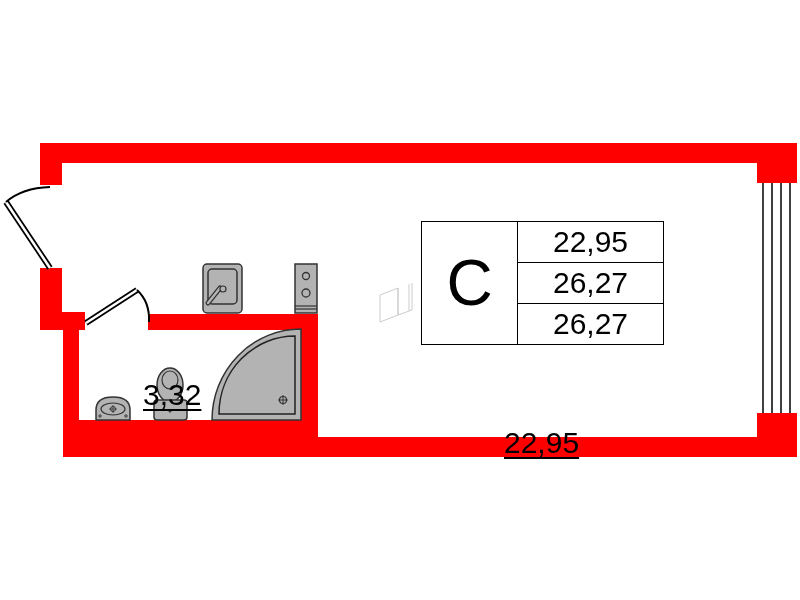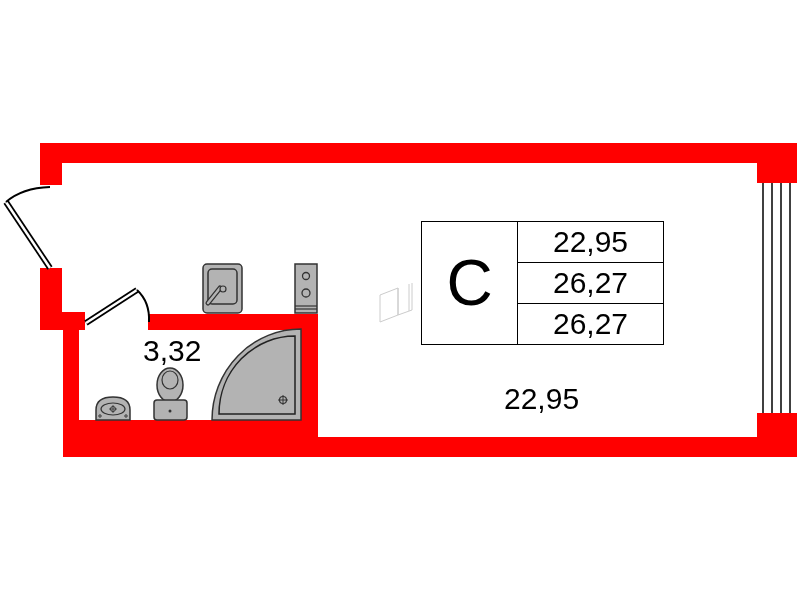--- a/index.html
+++ b/index.html
@@ -1,19 +1,19 @@
 <!DOCTYPE html>
 <html><head>
 <meta charset="utf-8">
 <style>
   html, body { margin: 0; padding: 0; background: #ffffff; }
   body { width: 800px; height: 600px; position: relative; overflow: hidden; font-family: "Liberation Sans", sans-serif; }
   svg { position: absolute; left: 0; top: 0; }
   .label { position: absolute; color: #000; font-family: "Liberation Sans", sans-serif; line-height: 1; }
-  .area-label { text-decoration-thickness: 2px; text-underline-offset: 4px; }
+  .area-label { text-decoration: underline; text-decoration-thickness: 2px; text-underline-offset: 4px; margin-top: 44px; }
   .legend { position: absolute; left: 421px; top: 221px; width: 243px; height: 124px; border: 1.5px solid #000; box-sizing: border-box; display: flex; background: #fff; }
   .legend-letter { width: 95px; border-right: 1.5px solid #000; display: flex; align-items: center; justify-content: center; font-size: 64px; }
   .legend-values { flex: 1; display: flex; flex-direction: column; }
   .legend-values div { flex: 1; display: flex; align-items: center; justify-content: center; font-size: 30px; border-bottom: 1.5px solid #000; }
   .legend-values div:last-child { border-bottom: none; }
 </style>
 </head>
 <body>
 
 <svg width="800" height="600" viewBox="0 0 800 600">

